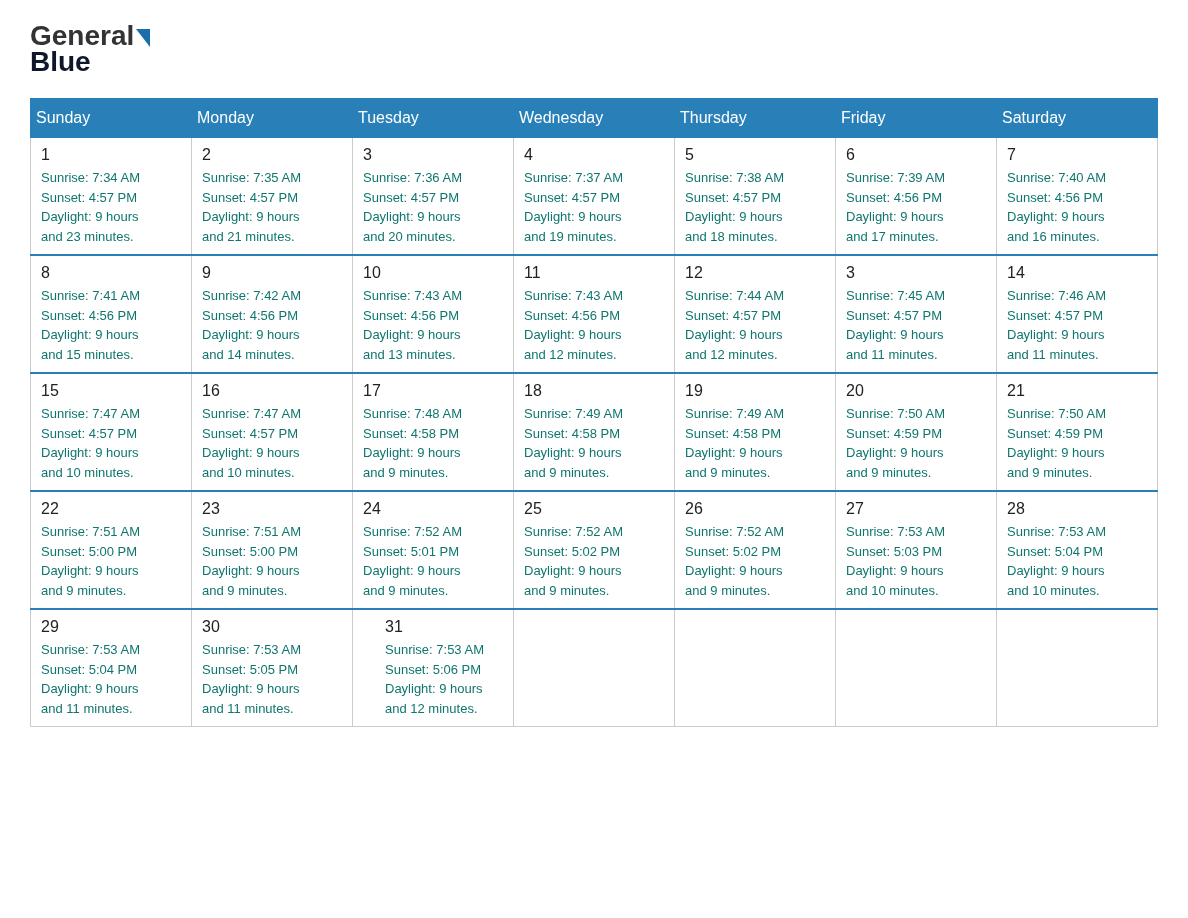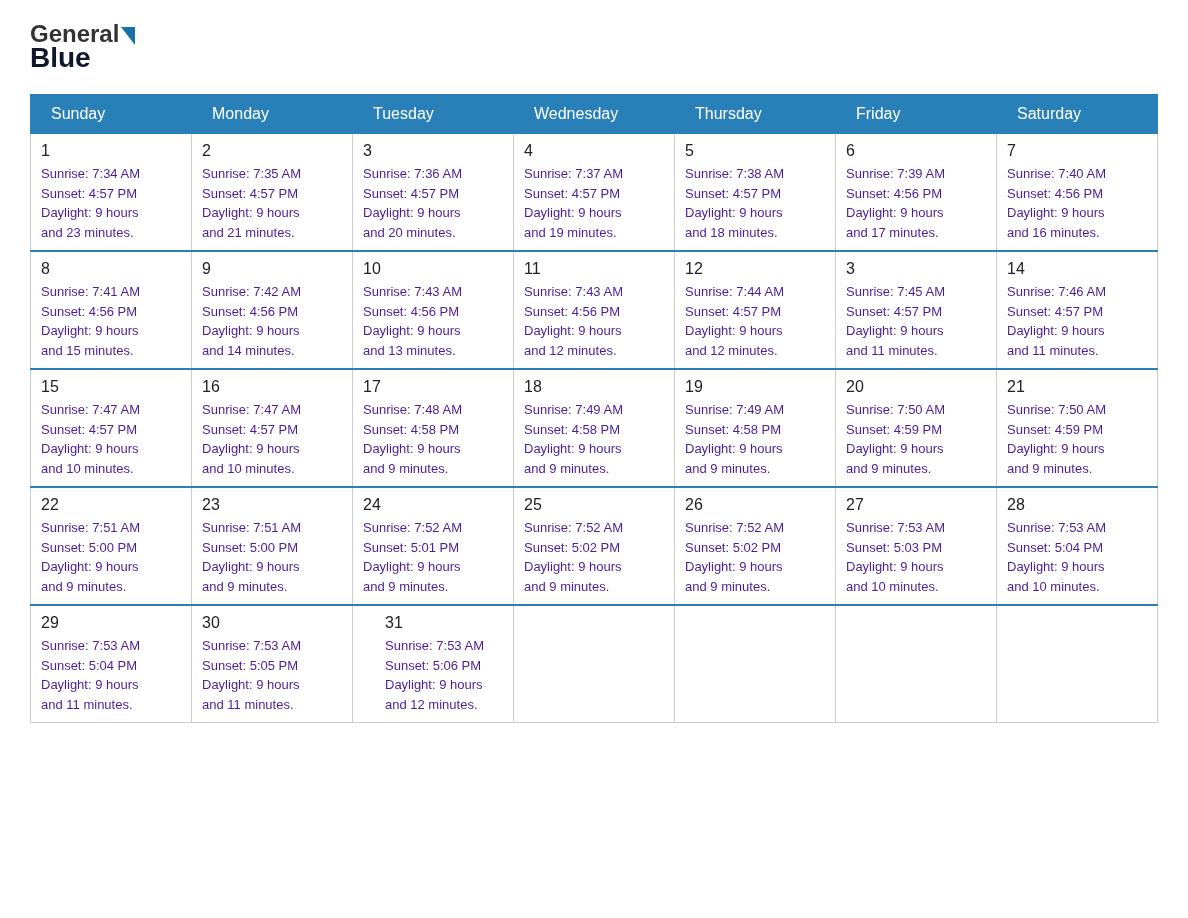--- a/index.html
+++ b/index.html
@@ -17,21 +17,21 @@
       margin-bottom: 20px;
     }
     .logo {
       display: flex;
       flex-direction: column;
       align-items: flex-start;
     }
     .logo-text {
       display: flex;
       align-items: center;
-      font-size: 24px;
+      font-size: 28px;
       font-weight: bold;
       color: #333;
     }
     .logo-general { color: #333; }
     .logo-blue-arrow {
       display: inline-block;
       width: 0;
       height: 0;
       border-left: 14px solid transparent;
       border-right: 0px solid transparent;
@@ -67,21 +67,21 @@
     }
     .calendar {
       width: 100%;
       border-collapse: collapse;
     }
     .calendar th {
       background-color: #2980b9;
       color: #fff;
       font-size: 16px;
       font-weight: normal;
-      padding: 10px 20px;
+      padding: 10px 5px;
       text-align: left;
       border: 1px solid #2980b9;
     }
     .calendar td {
       border: 1px solid #ccc;
       vertical-align: top;
       padding: 8px 10px;
       width: calc(100% / 7);
       font-size: 13px;
       color: #333;
@@ -92,21 +92,21 @@
     }
     .day-number {
       font-size: 16px;
       font-weight: normal;
       color: #222;
       display: block;
       margin-bottom: 4px;
     }
     .day-info {
       font-size: 13px;
-      color: #4c1d95;
+      color: #0f766e;
       line-height: 1.5;
     }
     .calendar tbody tr:first-child td {
       border-top: none;
     }
   </style>
 </head>
 <body>
 
 <div class="header">

